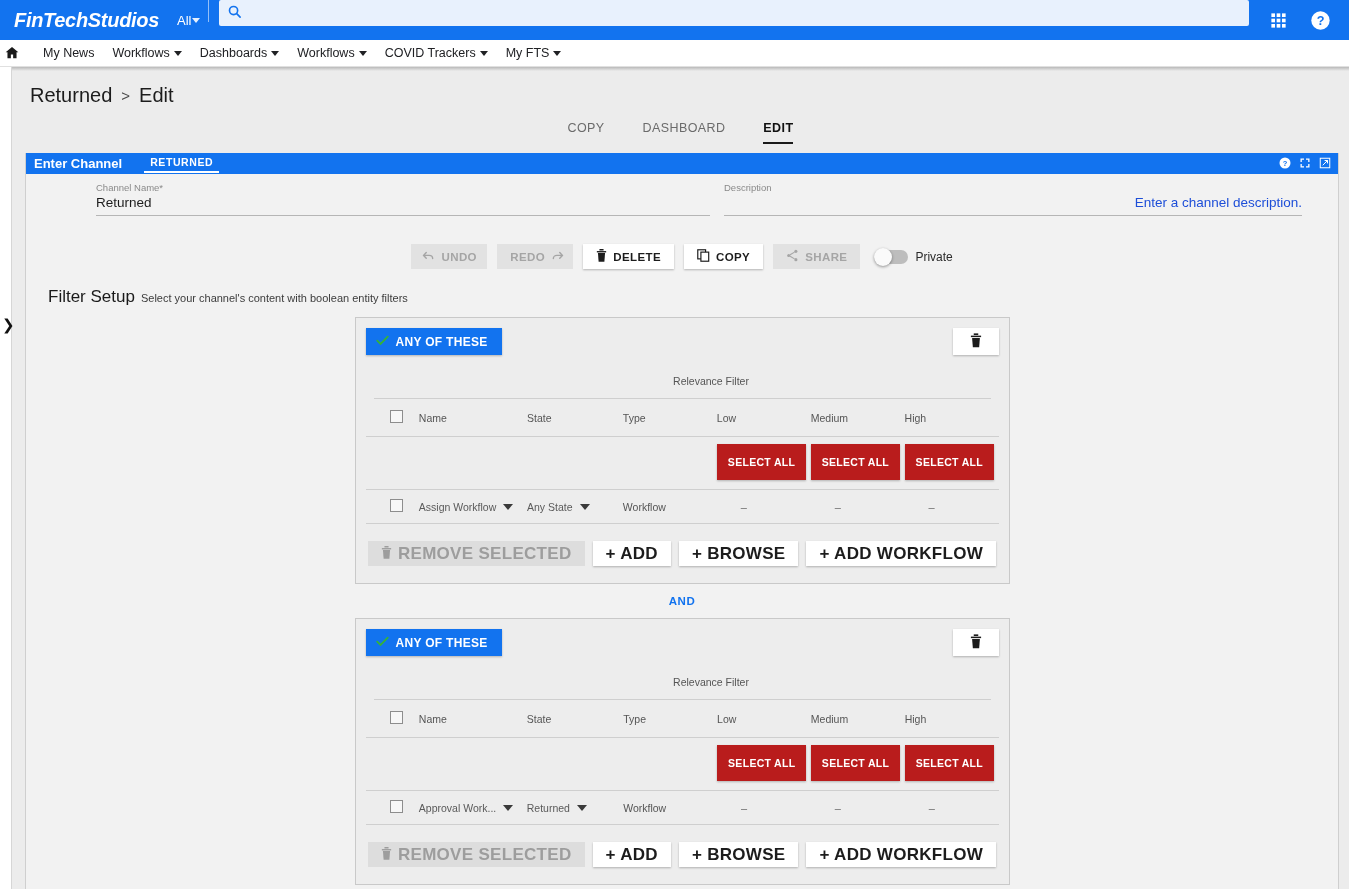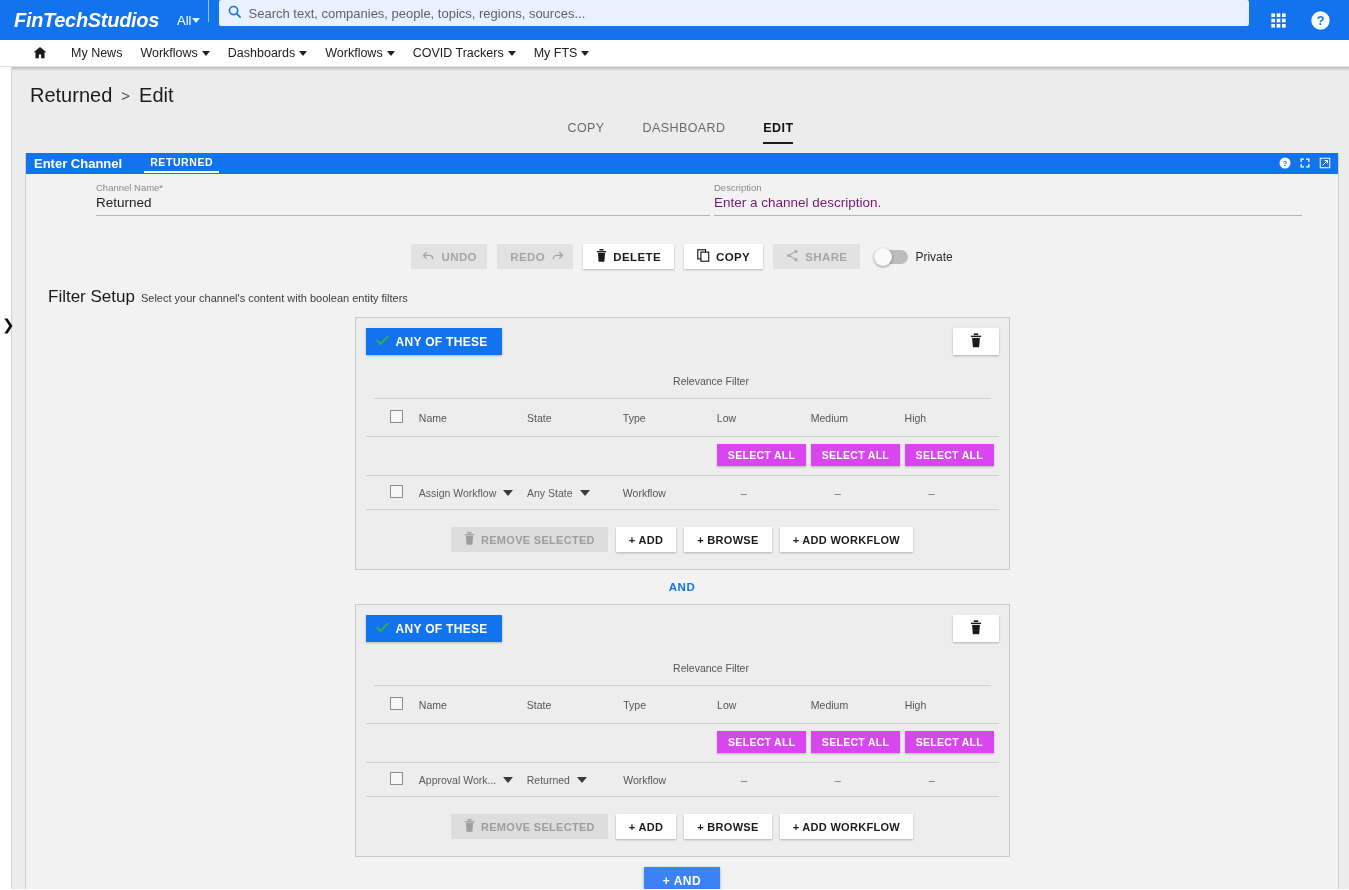--- a/index.html
+++ b/index.html
@@ -47,21 +47,21 @@
   }
   .searchwrap input::placeholder { color: #5f6368; }
   .topicons { display: flex; align-items: center; gap: 22px; padding: 0 18px 0 10px; }
   .topicons .ic { cursor: pointer; line-height: 0; }
 
   
   .navbar {
     height: 27px; background: #fff;
     display: flex; align-items: center;
     border-bottom: 1px solid #e0e0e0;
-    padding-left: 28px;
+    padding-left: 0;
   }
   .navbar .home { padding: 0 14px 0 4px; line-height: 0; }
   .navitem {
     font-size: 12.5px; color: #202124;
     padding: 0 9px; display: flex; align-items: center; gap: 4px;
     cursor: pointer; white-space: nowrap;
   }
   .navitem .caret {
     width: 0; height: 0; border-left: 4px solid transparent;
     border-right: 4px solid transparent; border-top: 5px solid #202124;
@@ -122,27 +122,27 @@
   .panelbar .pbicons {
     position: absolute; right: 7px; display: flex; align-items: center; gap: 8px;
   }
 
   .panelbody { flex: 1; overflow-y: auto; background: #f2f2f2; }
 
   
   .formrow { display: flex; padding: 8px 36px 0 70px; gap: 0; }
   .field { display: flex; flex-direction: column; }
   .field.name { width: 614px; }
-  .field.desc { flex: 1; margin-left: 4px; }
+  .field.desc { flex: 1; margin-left: 14px; }
   .field label { font-size: 9.5px; color: #8a8a8a; margin-bottom: 2px; }
   .field .val {
     font-size: 13.5px; color: #1c1c1c; padding-bottom: 5px;
     border-bottom: 1px solid #b6b6b6; outline: none;
   }
-  .field .val.ph { color: #701a75; }
+  .field .val.ph { color: #1d4ed8; text-align: right; }
 
   
   .actions {
     display: flex; justify-content: center; align-items: center;
     gap: 10px; margin-top: 28px;
   }
   .btn {
     height: 25px; display: inline-flex; align-items: center; justify-content: center;
     gap: 6px; font-size: 11.5px; font-weight: bold; letter-spacing: .4px;
     padding: 0 13px; border: none; cursor: pointer; white-space: nowrap;
@@ -210,40 +210,40 @@
   .c-type { width: 96px; }
   .c-low, .c-med, .c-high { width: 95px; }
   .c-low  { padding-left: 4px; }
 
   .chkbox {
     width: 13px; height: 13px; border: 1px solid #8d8d8d; background: #f7f7f7;
     display: inline-block; cursor: pointer;
   }
   tr.selrow td { padding: 7px 0 9px 0; border-bottom: 1px solid #cfcfcf; }
   .selall {
-    background: #d946ef; color: #fff; font-size: 10.5px; font-weight: bold;
-    letter-spacing: .3px; border: none; height: 22px; padding: 0 11px;
+    background: #b91c1c; color: #fff; font-size: 10.5px; font-weight: bold;
+    letter-spacing: .3px; border: none; height: 36px; padding: 0 11px;
     cursor: pointer; font-family: "Liberation Sans", sans-serif;
     box-shadow: 0 1px 2px rgba(0,0,0,.25);
   }
   tr.datarow td { border-bottom: 1px solid #cfcfcf; padding: 9px 0; }
   .dd { display: inline-flex; align-items: center; gap: 7px; cursor: pointer; }
   .dd .txt { font-size: 10.5px; color: #5a5a5a; }
   .dd .chev {
     width: 0; height: 0; border-left: 5px solid transparent;
     border-right: 5px solid transparent; border-top: 6px solid #3a3a3a;
   }
   .dash { font-size: 11px; color: #6a6a6a; padding-left: 24px; display: block; }
 
   .cardfoot {
     display: flex; justify-content: center; align-items: center; gap: 8px;
     padding: 17px 0 17px 0;
   }
   .fbtn {
-    height: 25px; font-size: 11px; font-weight: bold; letter-spacing: .3px;
+    height: 25px; font-size: 17px; font-weight: bold; letter-spacing: .3px;
     background: #fff; color: #1c1c1c; border: none; cursor: pointer;
     padding: 0 13px; display: inline-flex; align-items: center; gap: 6px;
     font-family: "Liberation Sans", sans-serif;
     box-shadow: 0 1px 2px rgba(0,0,0,.26);
   }
   .fbtn.disabled { background: #ddd; color: #9d9d9d; box-shadow: none; cursor: default; }
 
   .andlink {
     text-align: center; color: #1273ef; font-size: 11.5px; font-weight: bold;
     letter-spacing: .5px; padding: 11px 0; cursor: pointer;
@@ -266,21 +266,20 @@
     <span class="caret"></span>
   </div>
   <div class="divider-v"></div>
   <div class="searchwrap">
     <span>
       <svg width="15" height="15" viewBox="0 0 24 24" fill="none" stroke="#1273ef" stroke-width="2.6">
         <circle cx="10.5" cy="10.5" r="6.5"></circle>
           <line x1="15.5" y1="15.5" x2="21" y2="21" stroke-linecap="round"></line>
       </svg>
     </span>
-    <input type="text" placeholder="Search text, companies, people, topics, regions, sources..." style="">
   </div>
   <div class="topicons">
     <span class="ic">
       <svg width="19" height="19" viewBox="0 0 24 24" fill="#ffffff">
         <rect x="3" y="3" width="4.6" height="4.6"></rect>
           <rect x="9.7" y="3" width="4.6" height="4.6"></rect>
           <rect x="16.4" y="3" width="4.6" height="4.6"></rect>
         <rect x="3" y="9.7" width="4.6" height="4.6"></rect>
           <rect x="9.7" y="9.7" width="4.6" height="4.6"></rect>
           <rect x="16.4" y="9.7" width="4.6" height="4.6"></rect>

